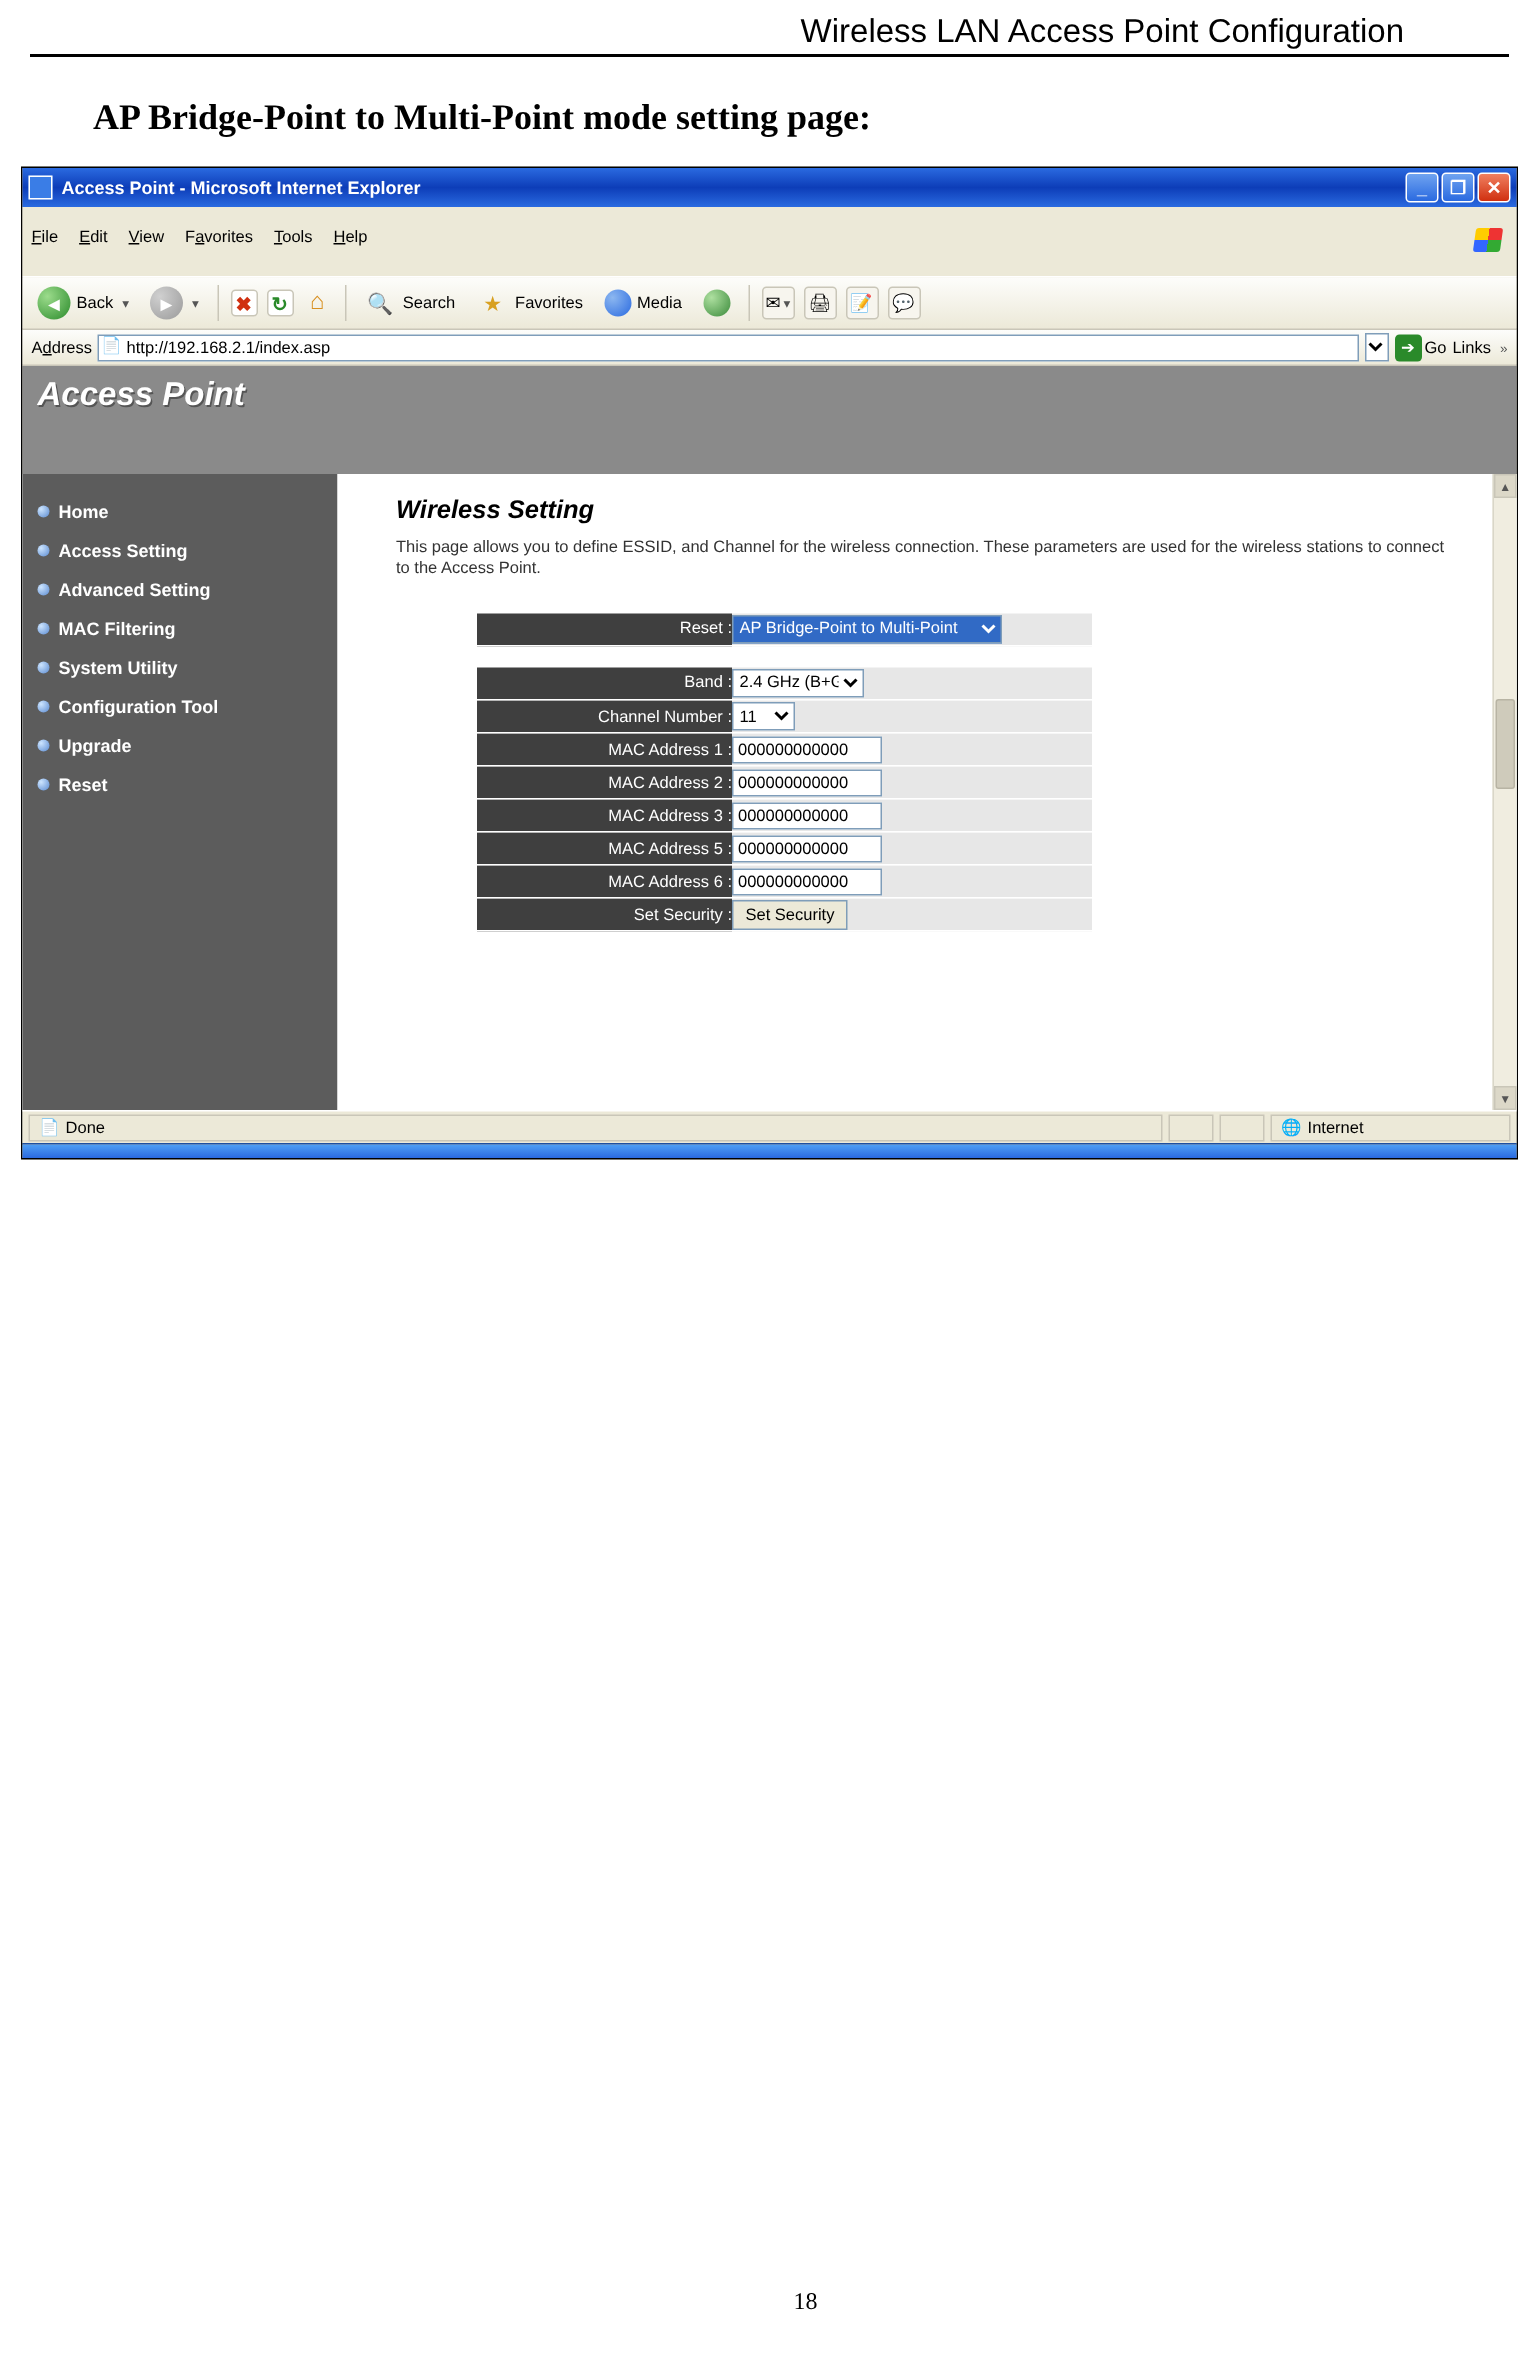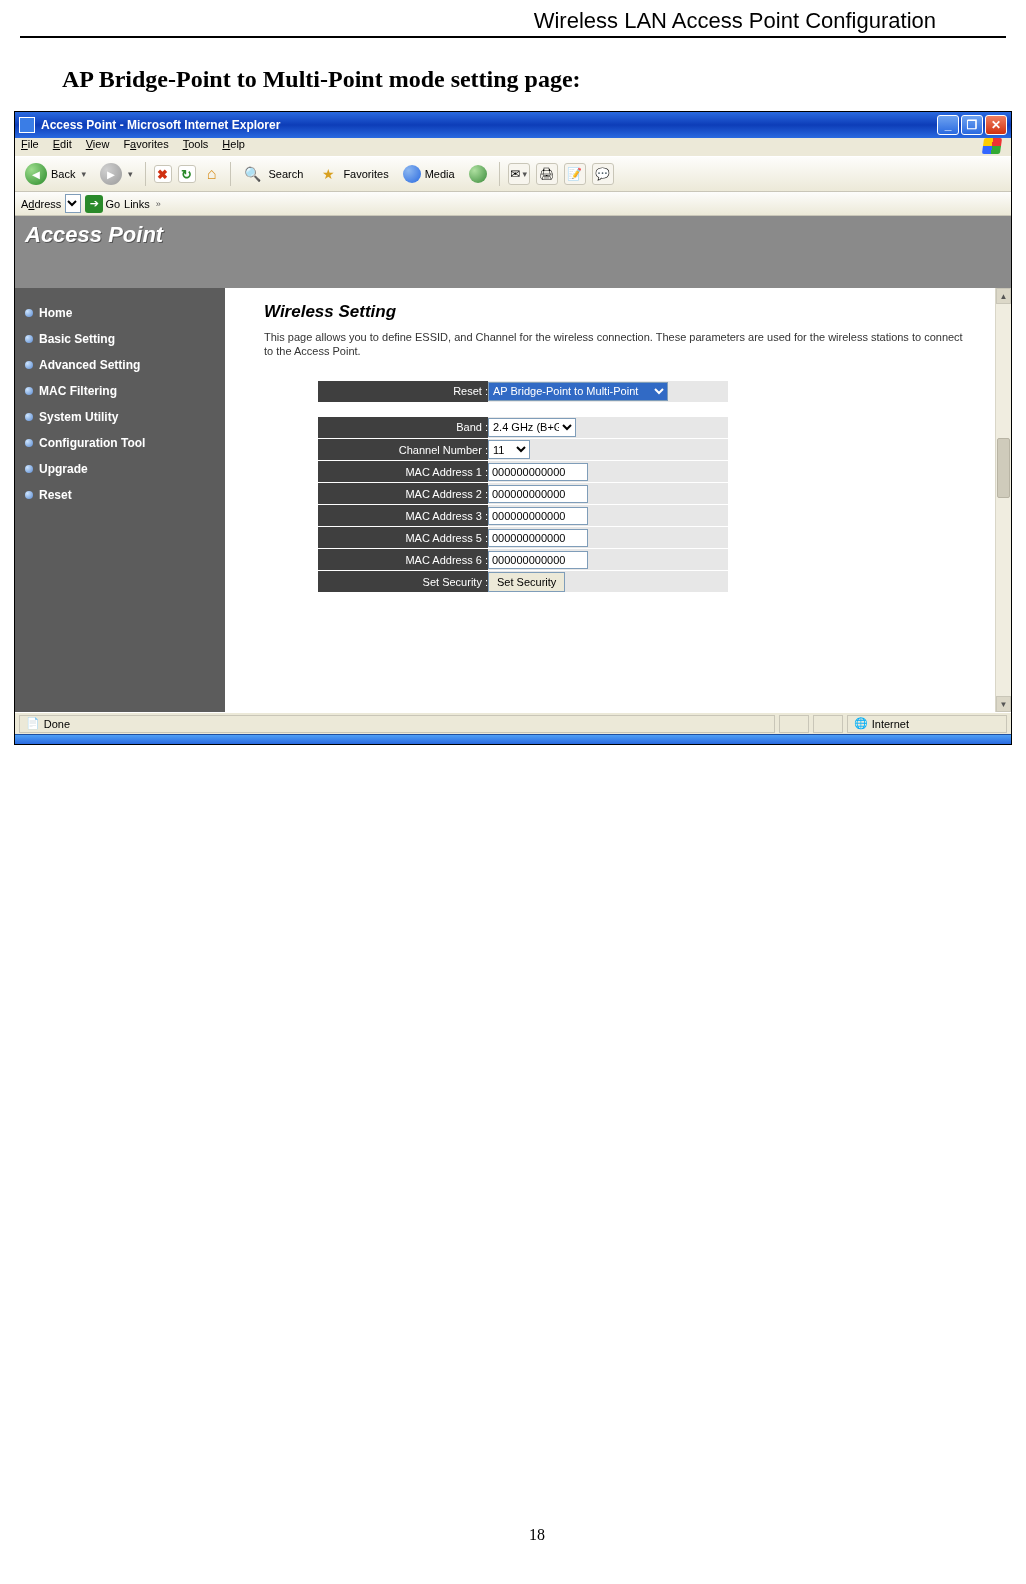--- a/index.html
+++ b/index.html
@@ -6,21 +6,21 @@
   body { width: 1026px; height: 1584px; background: #fff; font-family: "Times New Roman", serif; position: relative; }
   .doc-header { text-align: right; font-size: 22px; padding: 8px 70px 2px 0; border-bottom: 2px solid #000; margin: 0 20px; font-family: Arial, sans-serif; }
   .doc-title { font-size: 24px; font-weight: bold; margin: 28px 0 18px 62px; }
   .screenshot { margin: 0 14px; border: 1px solid #000; font-family: Tahoma, Arial, sans-serif; font-size: 11px; color: #000; background: #ece9d8; }
   .titlebar { background: linear-gradient(to bottom,#2a6ae0 0%,#0d3db8 50%,#2a6ae0 100%); height: 26px; display: flex; align-items: center; padding: 0 4px; color: #fff; }
   .tb-icon { width: 16px; height: 16px; background: #3a7de6; border: 1px solid #fff; margin-right: 6px; }
   .tb-title { flex: 1; font-weight: bold; font-size: 12px; }
   .winbtns { display: flex; gap: 2px; }
   .winbtn { width: 22px; height: 20px; border: 1px solid #fff; background: linear-gradient(#6fa3f0,#2a6ae0); border-radius: 3px; display: flex; align-items: center; justify-content: center; color: #fff; font-weight: bold; font-size: 12px; }
   .winbtn.close { background: linear-gradient(#f08060,#d03010); }
-  .menubar { background: #ece9d8; padding: 0 6px; display: flex; gap: 14px; font-size: 11px; }
+  .menubar { background: #ece9d8; padding: 14px 6px; display: flex; gap: 14px; font-size: 11px; }
   .menubar span u { text-decoration: underline; }
   .menubar .winflag { margin-left: auto; width: 22px; height: 18px; display: inline-block; }
   .winflag::before { content: ""; display: block; width: 18px; height: 16px; background: conic-gradient(#e33 0 25%, #3a3 25% 50%, #36f 50% 75%, #fc0 75% 100%); border-radius: 2px; transform: skewX(-8deg); }
   .toolbar { background: linear-gradient(#fdfdfb,#ece9d8); border-top: 1px solid #fff; border-bottom: 1px solid #c9c6b8; padding: 4px 6px; display: flex; align-items: center; gap: 6px; height: 36px; }
   .tbtn { display: flex; align-items: center; gap: 4px; padding: 2px 4px; font-size: 11px; }
   .ico { width: 22px; height: 22px; border-radius: 50%; display: inline-flex; align-items: center; justify-content: center; font-size: 13px; color: #fff; }
   .ico.back { background: radial-gradient(circle at 30% 30%,#9cdc8c,#2a8a2a); }
   .ico.fwd { background: radial-gradient(circle at 30% 30%,#d0d0d0,#9a9a9a); }
   .ico.stop { width:18px;height:18px;border-radius:3px;background:#fff;border:1px solid #c9c6b8;color:#d03010;font-weight:bold; }
   .ico.refresh { width:18px;height:18px;border-radius:3px;background:#fff;border:1px solid #c9c6b8;color:#2a8a2a;font-weight:bold; }
@@ -124,20 +124,23 @@
       </div>
     <div class="sep"></div>
     <span class="small-ico">✉<span class="dd">▾</span></span>
     <span class="small-ico">🖨</span>
     <span class="small-ico">📝</span>
     <span class="small-ico">💬</span>
   </div>
 
   <div class="addrbar">
     <span>A<u>d</u>dress</span>
+    <div class="addrwrap">
+      <input type="text" value="http://192.168.2.1/index.asp" style="">
+    </div>
     <select class="inline-select" style="width:16px"></select>
     <div class="gobox">
         <span class="go-ico">➔</span>
         <span>Go</span>
       </div>
     <span>Links</span>
     <span class="dd">»</span>
   </div>
 
   <div class="banner">
@@ -145,21 +148,21 @@
   </div>
 
   <div class="content-row">
     <div class="sidebar">
       <div class="sidebar-item">
           <span class="bullet"></span>
           <span>Home</span>
         </div>
       <div class="sidebar-item">
           <span class="bullet"></span>
-          <span>Basic Setting</span>
+          <span>Access Setting</span>
         </div>
       <div class="sidebar-item">
           <span class="bullet"></span>
           <span>Advanced Setting</span>
         </div>
       <div class="sidebar-item">
           <span class="bullet"></span>
           <span>MAC Filtering</span>
         </div>
       <div class="sidebar-item">

